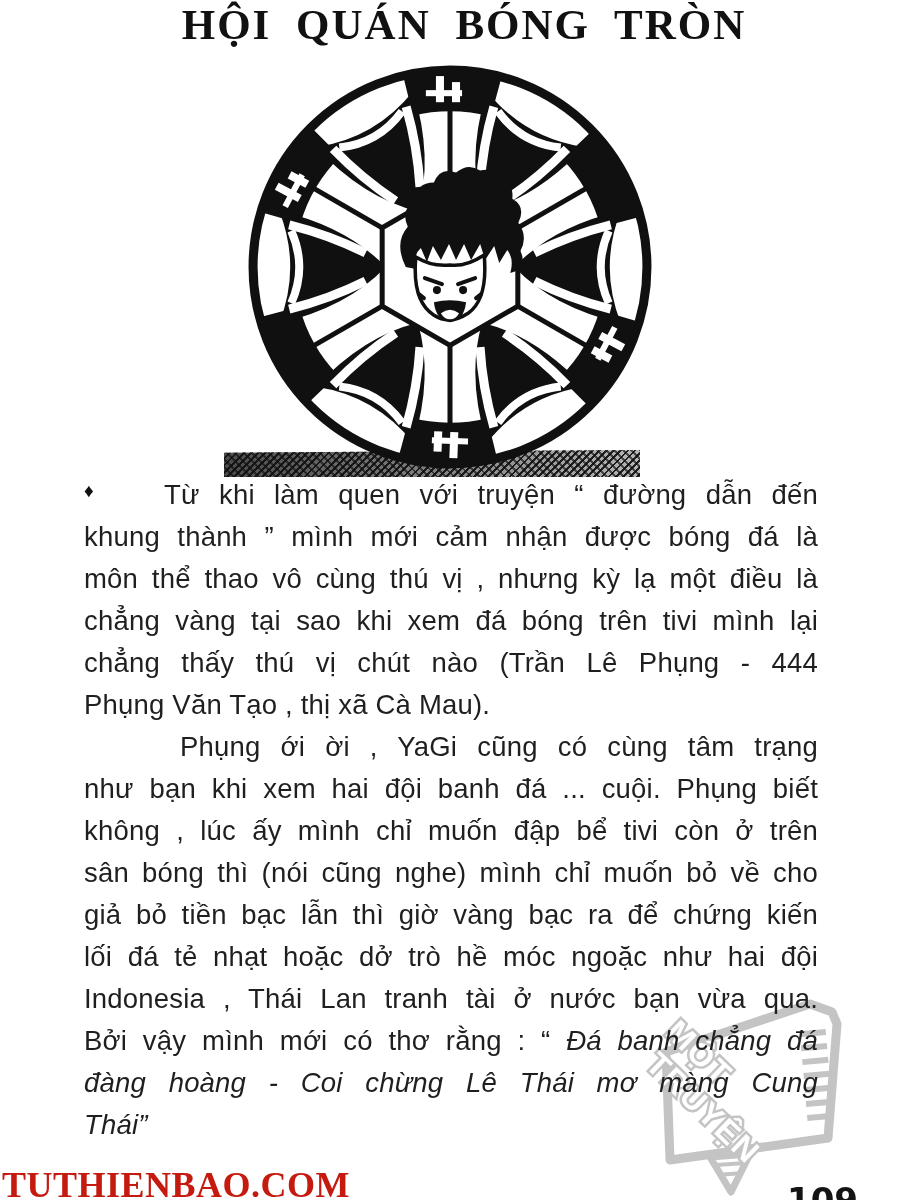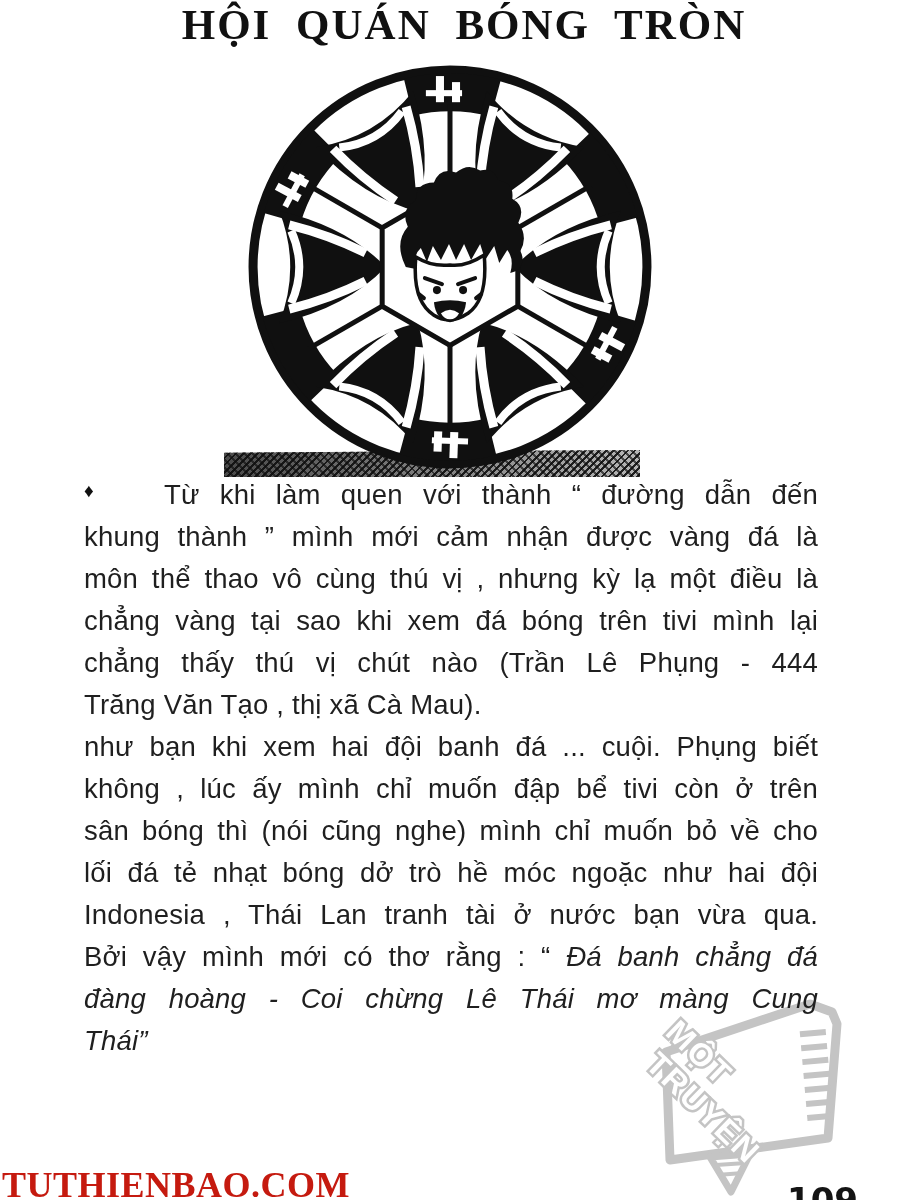--- a/index.html
+++ b/index.html
@@ -125,30 +125,32 @@
         <rect x="84" y="182" width="20" height="4" transform="rotate(-4 94 184)"></rect>
       </g>
       <g font-family="Liberation Sans, sans-serif" font-weight="900" font-size="32" fill="#ffffff" stroke="#c4c4c4" stroke-width="5" paint-order="stroke" letter-spacing="2">
         <text transform="translate(28,44) rotate(44)">MỘT</text>
         <text transform="translate(8,76) rotate(44)">TRUYỆN</text>
       </g>
     </svg>
   </div>
 
   <div class="text-block">
-      <div class="line bulleted"><span class="bullet">♦</span><span>Từ khi làm quen với thành “ đường dẫn đến</span></div>
-      <div class="line"><span>khung thành ” mình mới cảm nhận được vàng đá là</span></div>
+      <div class="line bulleted"><span class="bullet">♦</span><span>Từ khi làm quen với truyện “ đường dẫn đến</span></div>
+      <div class="line"><span>khung thành ” mình mới cảm nhận được bóng đá là</span></div>
       <div class="line"><span>môn thể thao vô cùng thú vị , nhưng kỳ lạ một điều là</span></div>
       <div class="line"><span>chẳng vàng tại sao khi xem đá bóng trên tivi mình lại</span></div>
       <div class="line"><span>chẳng thấy thú vị chút nào (Trần Lê Phụng - 444</span></div>
-      <div class="line noJust"><span>Trăng Văn Tạo , thị xã Cà Mau).</span></div>
+      <div class="line noJust"><span>Phụng Văn Tạo , thị xã Cà Mau).</span></div>
+      <div class="line indent"><span>Phụng ới ời , YaGi cũng có cùng tâm trạng</span></div>
       <div class="line"><span>như bạn khi xem hai đội banh đá ... cuội. Phụng biết</span></div>
       <div class="line"><span>không , lúc ấy mình chỉ muốn đập bể tivi còn ở trên</span></div>
       <div class="line"><span>sân bóng thì (nói cũng nghe) mình chỉ muốn bỏ về cho</span></div>
-      <div class="line"><span>lối đá tẻ nhạt bóng dở trò hề móc ngoặc như hai đội</span></div>
+      <div class="line"><span>giả bỏ tiền bạc lẫn thì giờ vàng bạc ra để chứng kiến</span></div>
+      <div class="line"><span>lối đá tẻ nhạt hoặc dở trò hề móc ngoặc như hai đội</span></div>
       <div class="line"><span>Indonesia , Thái Lan tranh tài ở nước bạn vừa qua.</span></div>
       <div class="line"><span>Bởi vậy mình mới có thơ rằng : “ </span><span class="it">Đá banh chẳng đá</span></div>
       <div class="line"><span class="it">đàng hoàng - Coi chừng Lê Thái mơ màng Cung</span></div>
       <div class="line noJust"><span class="it">Thái”</span></div>
     </div>
 
   <div class="watermark" style="color: rgb(197, 26, 15);">TUTHIENBAO.COM</div>
   <div class="page-number">109</div>
 
 </div>

